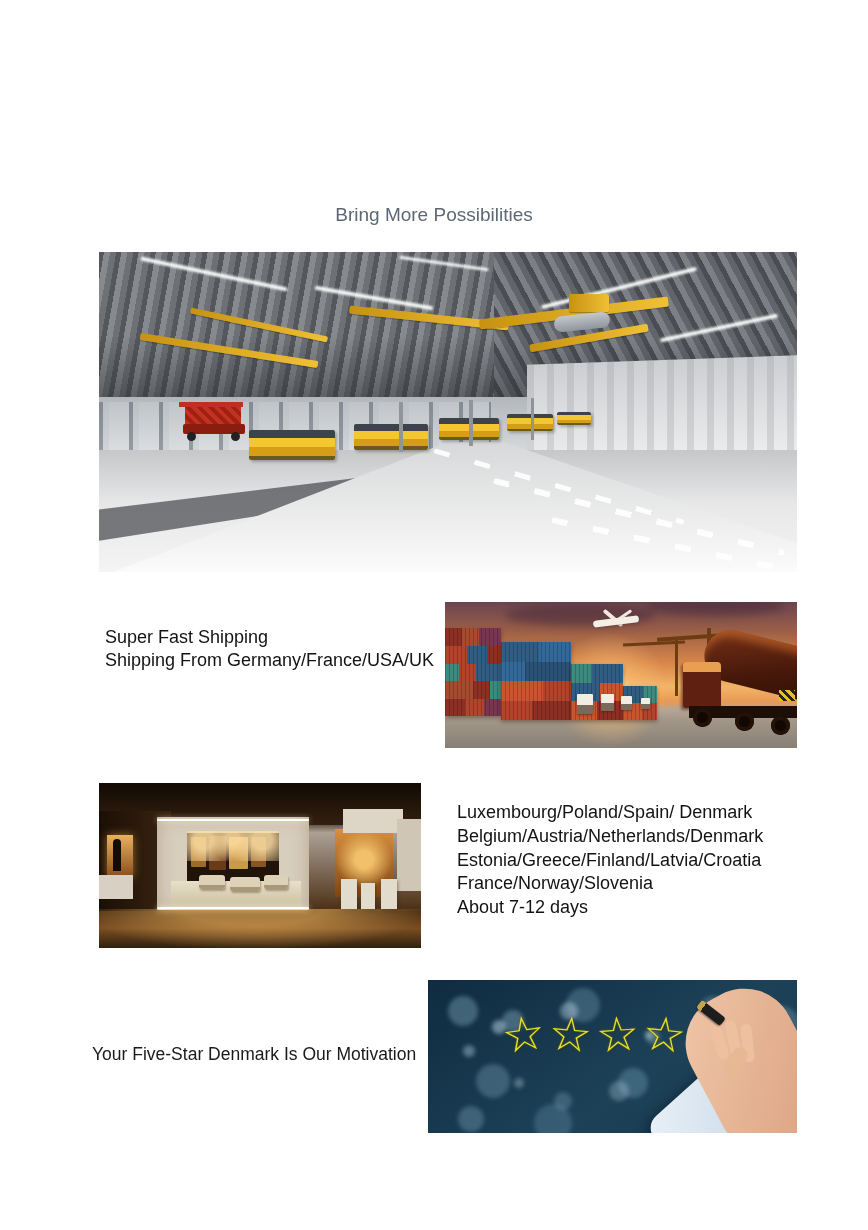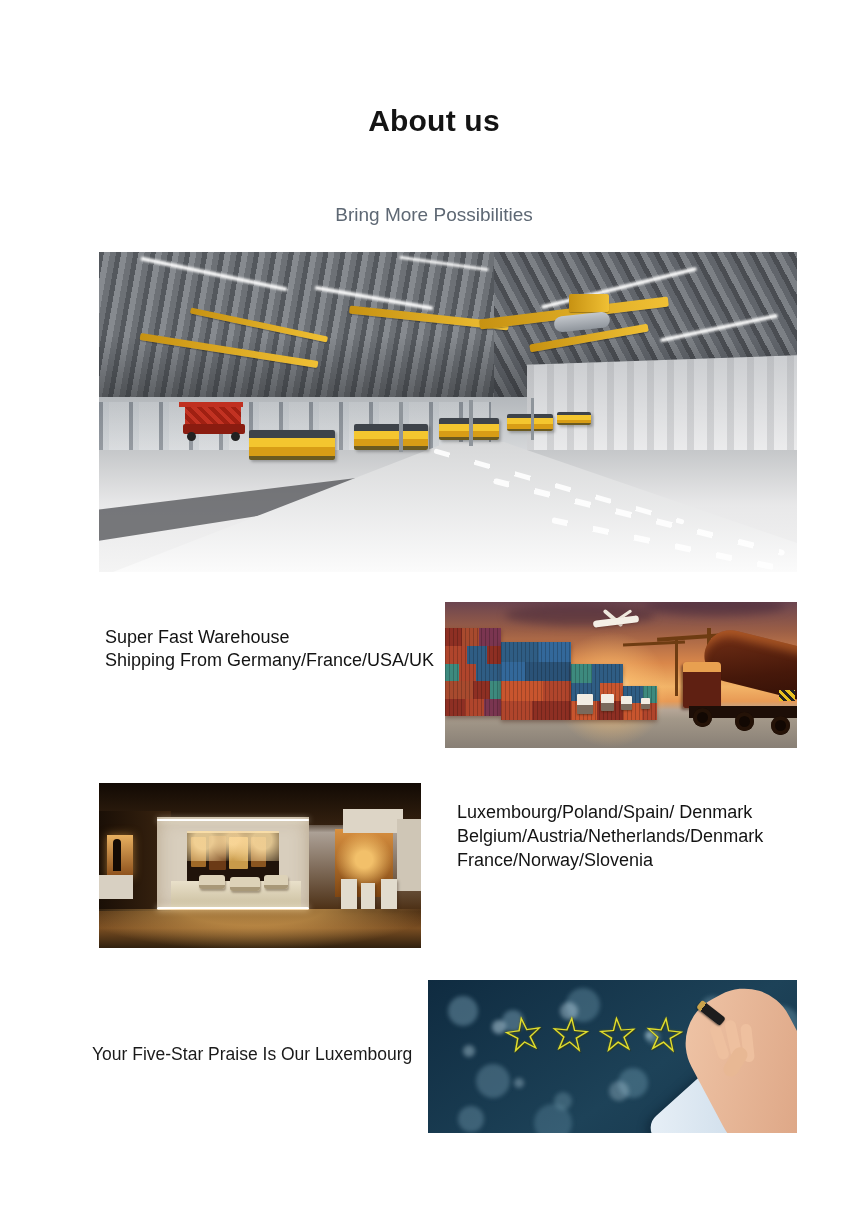--- a/index.html
+++ b/index.html
@@ -136,21 +136,20 @@
     background:linear-gradient(130deg,#f0c6a8,#d99f7e); }
   .h-finger { background:#eec09f; border-radius:6px; }
   .h-thumb { left:300px; top:66px; width:15px; height:32px; background:#e8b894; border-radius:8px; transform:rotate(32deg); }
   .h-marker { left:268px; top:28px; width:30px; height:10px; background:linear-gradient(90deg,#caa24a 0 18%,#1d1d1d 18% 100%); border-radius:3px; transform:rotate(38deg); box-shadow:0 1px 2px rgba(0,0,0,.5); }
 </style>
 </head>
 <body>
 
 <div class="page">
 
-  <div class="abs title">About us</div>
   <div class="abs tagline">Bring More Possibilities</div>
 
   <div class="abs photo factory" title="Factory hall with yellow overhead conveyor cranes, machines and glossy floor">
     <div class="abs f-ceilL"></div>
     <div class="abs f-ceilR"></div>
     <div class="abs f-light" style="left:40px;top:20px;width:150px;height:4px;transform:rotate(12deg);"></div>
     <div class="abs f-light" style="left:215px;top:44px;width:120px;height:4px;transform:rotate(10deg);"></div>
     <div class="abs f-light" style="left:300px;top:10px;width:90px;height:3px;transform:rotate(8deg);"></div>
     <div class="abs f-light" style="left:440px;top:34px;width:160px;height:4px;transform:rotate(-14deg);"></div>
     <div class="abs f-light" style="left:560px;top:74px;width:120px;height:4px;transform:rotate(-12deg);"></div>
@@ -179,21 +178,21 @@
     <div class="abs f-lift-body"></div>
     <div class="abs f-lift-base"></div>
     <div class="abs f-wheel" style="left:88px;top:180px;"></div>
     <div class="abs f-wheel" style="left:132px;top:180px;"></div>
     <div class="abs f-col" style="left:300px;top:150px;width:4px;height:50px;"></div>
     <div class="abs f-col" style="left:370px;top:148px;width:4px;height:46px;"></div>
     <div class="abs f-col" style="left:432px;top:146px;width:3px;height:42px;"></div>
   </div>
 
   <div class="abs txtblock ship-text">
-    <div>Super Fast Warehouse</div>
+    <div>Super Fast Shipping</div>
     <div>Shipping From Germany/France/USA/UK</div>
   </div>
 
   <div class="abs photo containers" title="Container port at sunset with cargo airplane, cranes and trucks">
     <div class="abs c-sunglow"></div>
     <div class="abs c-cloud" style="left:60px;top:2px;width:150px;height:22px;"></div>
     <div class="abs c-cloud" style="left:200px;top:-6px;width:140px;height:20px;"></div>
     <div class="abs c-plane-wing" style="left:156px;top:14px;width:24px;height:4px;transform:rotate(40deg);"></div>
     <div class="abs c-plane-wing" style="left:170px;top:12px;width:18px;height:3px;transform:rotate(-34deg);"></div>
     <div class="abs c-plane-body"></div>
@@ -267,24 +266,26 @@
     <div class="abs s-panel" style="left:298px;top:36px;width:24px;height:72px;background:#cfc6b6;"></div>
     <div class="abs s-ped" style="left:242px;top:96px;width:16px;height:30px;"></div>
     <div class="abs s-ped" style="left:262px;top:100px;width:14px;height:26px;"></div>
     <div class="abs s-ped" style="left:282px;top:96px;width:16px;height:30px;"></div>
     <div class="abs s-floorglow"></div>
   </div>
 
   <div class="abs txtblock eu-text">
     <div>Luxembourg/Poland/Spain/ Denmark</div>
     <div>Belgium/Austria/Netherlands/Denmark</div>
+    <div>Estonia/Greece/Finland/Latvia/Croatia</div>
     <div>France/Norway/Slovenia</div>
-  </div>
-
-  <div class="abs txtblock praise-text">Your Five-Star Praise Is Our Luxembourg</div>
+    <div>About 7-12 days</div>
+  </div>
+
+  <div class="abs txtblock praise-text">Your Five-Star Denmark Is Our Motivation</div>
 
   <div class="abs photo stars" title="Hand drawing five yellow stars on dark blue bokeh background">
     <div class="abs bokeh bokeh-a"></div>
     <div class="abs bokeh bokeh-b"></div>
     <div class="abs star-row">
       <span class="star">☆</span>
       <span class="star">☆</span>
       <span class="star">☆</span>
       <span class="star">☆</span>
       <span class="star star-filled">★</span>

